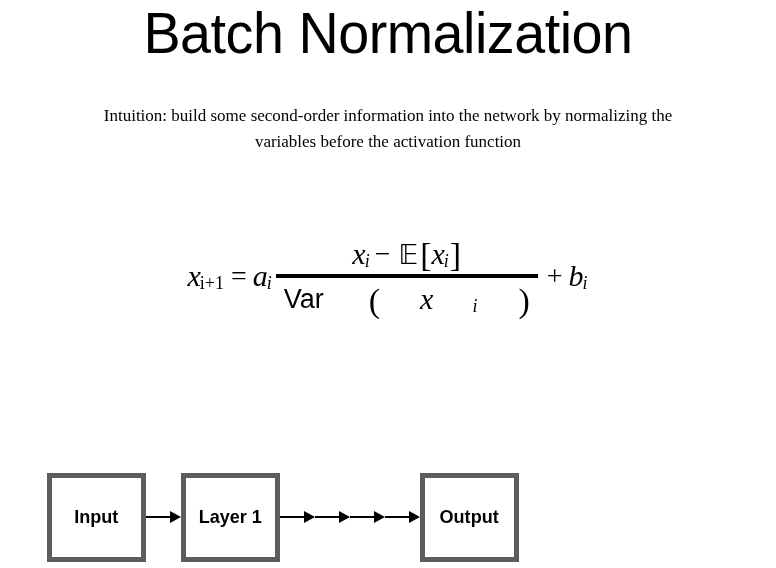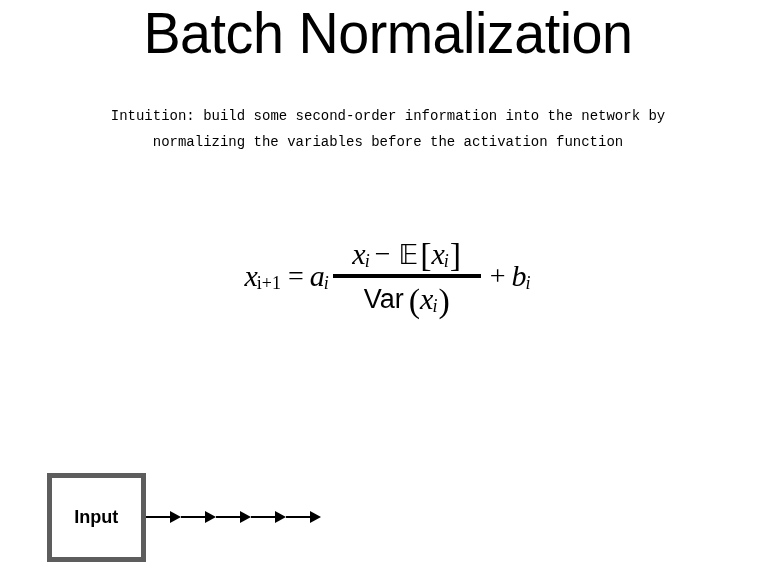--- a/index.html
+++ b/index.html
@@ -34,22 +34,22 @@
     color: #000;
   }
 
   
   .subtitle {
     position: absolute;
     top: 103px;
     left: 88px;
     width: 600px;
     text-align: center;
-    font-family: Liberation Mono, monospace;
-    font-size: 14px;
+    font-family: Liberation Serif, serif;
+    font-size: 17px;
     font-weight: 400;
     line-height: 26px;
     color: #000;
   }
 
   
   .formula {
     position: absolute;
     top: 236px;
     left: 0;
@@ -115,20 +115,21 @@
     min-width: 148px;
     height: 4px;
     background: #000;
   }
   .frac-den {
     display: flex;
     align-items: center;
     justify-content: center;
     padding: 4px 8px 0 8px;
     white-space: nowrap;
+    gap: 40px;
   }
   .bb-e {
     font-family: "DejaVu Sans", sans-serif;
     font-style: normal;
     font-size: 27px;
     line-height: 1;
     padding: 0 2px 0 4px;
   }
   .brk {
     font-family: "Liberation Serif", serif;
@@ -264,38 +265,44 @@
 
   <div class="node">
     <span class="node-label">Input</span>
   </div>
 
   <div class="arrow">
     <span class="arrow-line"></span>
     <span class="arrow-head"></span>
   </div>
 
-
-  <div class="arrow">
-    <span class="arrow-line"></span>
-    <span class="arrow-head"></span>
-  </div>
-
-
-  <div class="arrow">
-    <span class="arrow-line"></span>
-    <span class="arrow-head"></span>
-  </div>
-
-
-  <div class="arrow">
-    <span class="arrow-line"></span>
-    <span class="arrow-head"></span>
-  </div>
-
-
-  <div class="arrow">
-    <span class="arrow-line"></span>
-    <span class="arrow-head"></span>
-  </div>
-
+  <div class="node">
+    <span class="node-label">Layer 1</span>
+  </div>
+
+  <div class="arrow">
+    <span class="arrow-line"></span>
+    <span class="arrow-head"></span>
+  </div>
+
+
+  <div class="arrow">
+    <span class="arrow-line"></span>
+    <span class="arrow-head"></span>
+  </div>
+
+
+  <div class="arrow">
+    <span class="arrow-line"></span>
+    <span class="arrow-head"></span>
+  </div>
+
+
+  <div class="arrow">
+    <span class="arrow-line"></span>
+    <span class="arrow-head"></span>
+  </div>
+
+  <div class="node">
+    <span class="node-label">Output</span>
+  </div>
 
 </div>
 
 </body></html>

